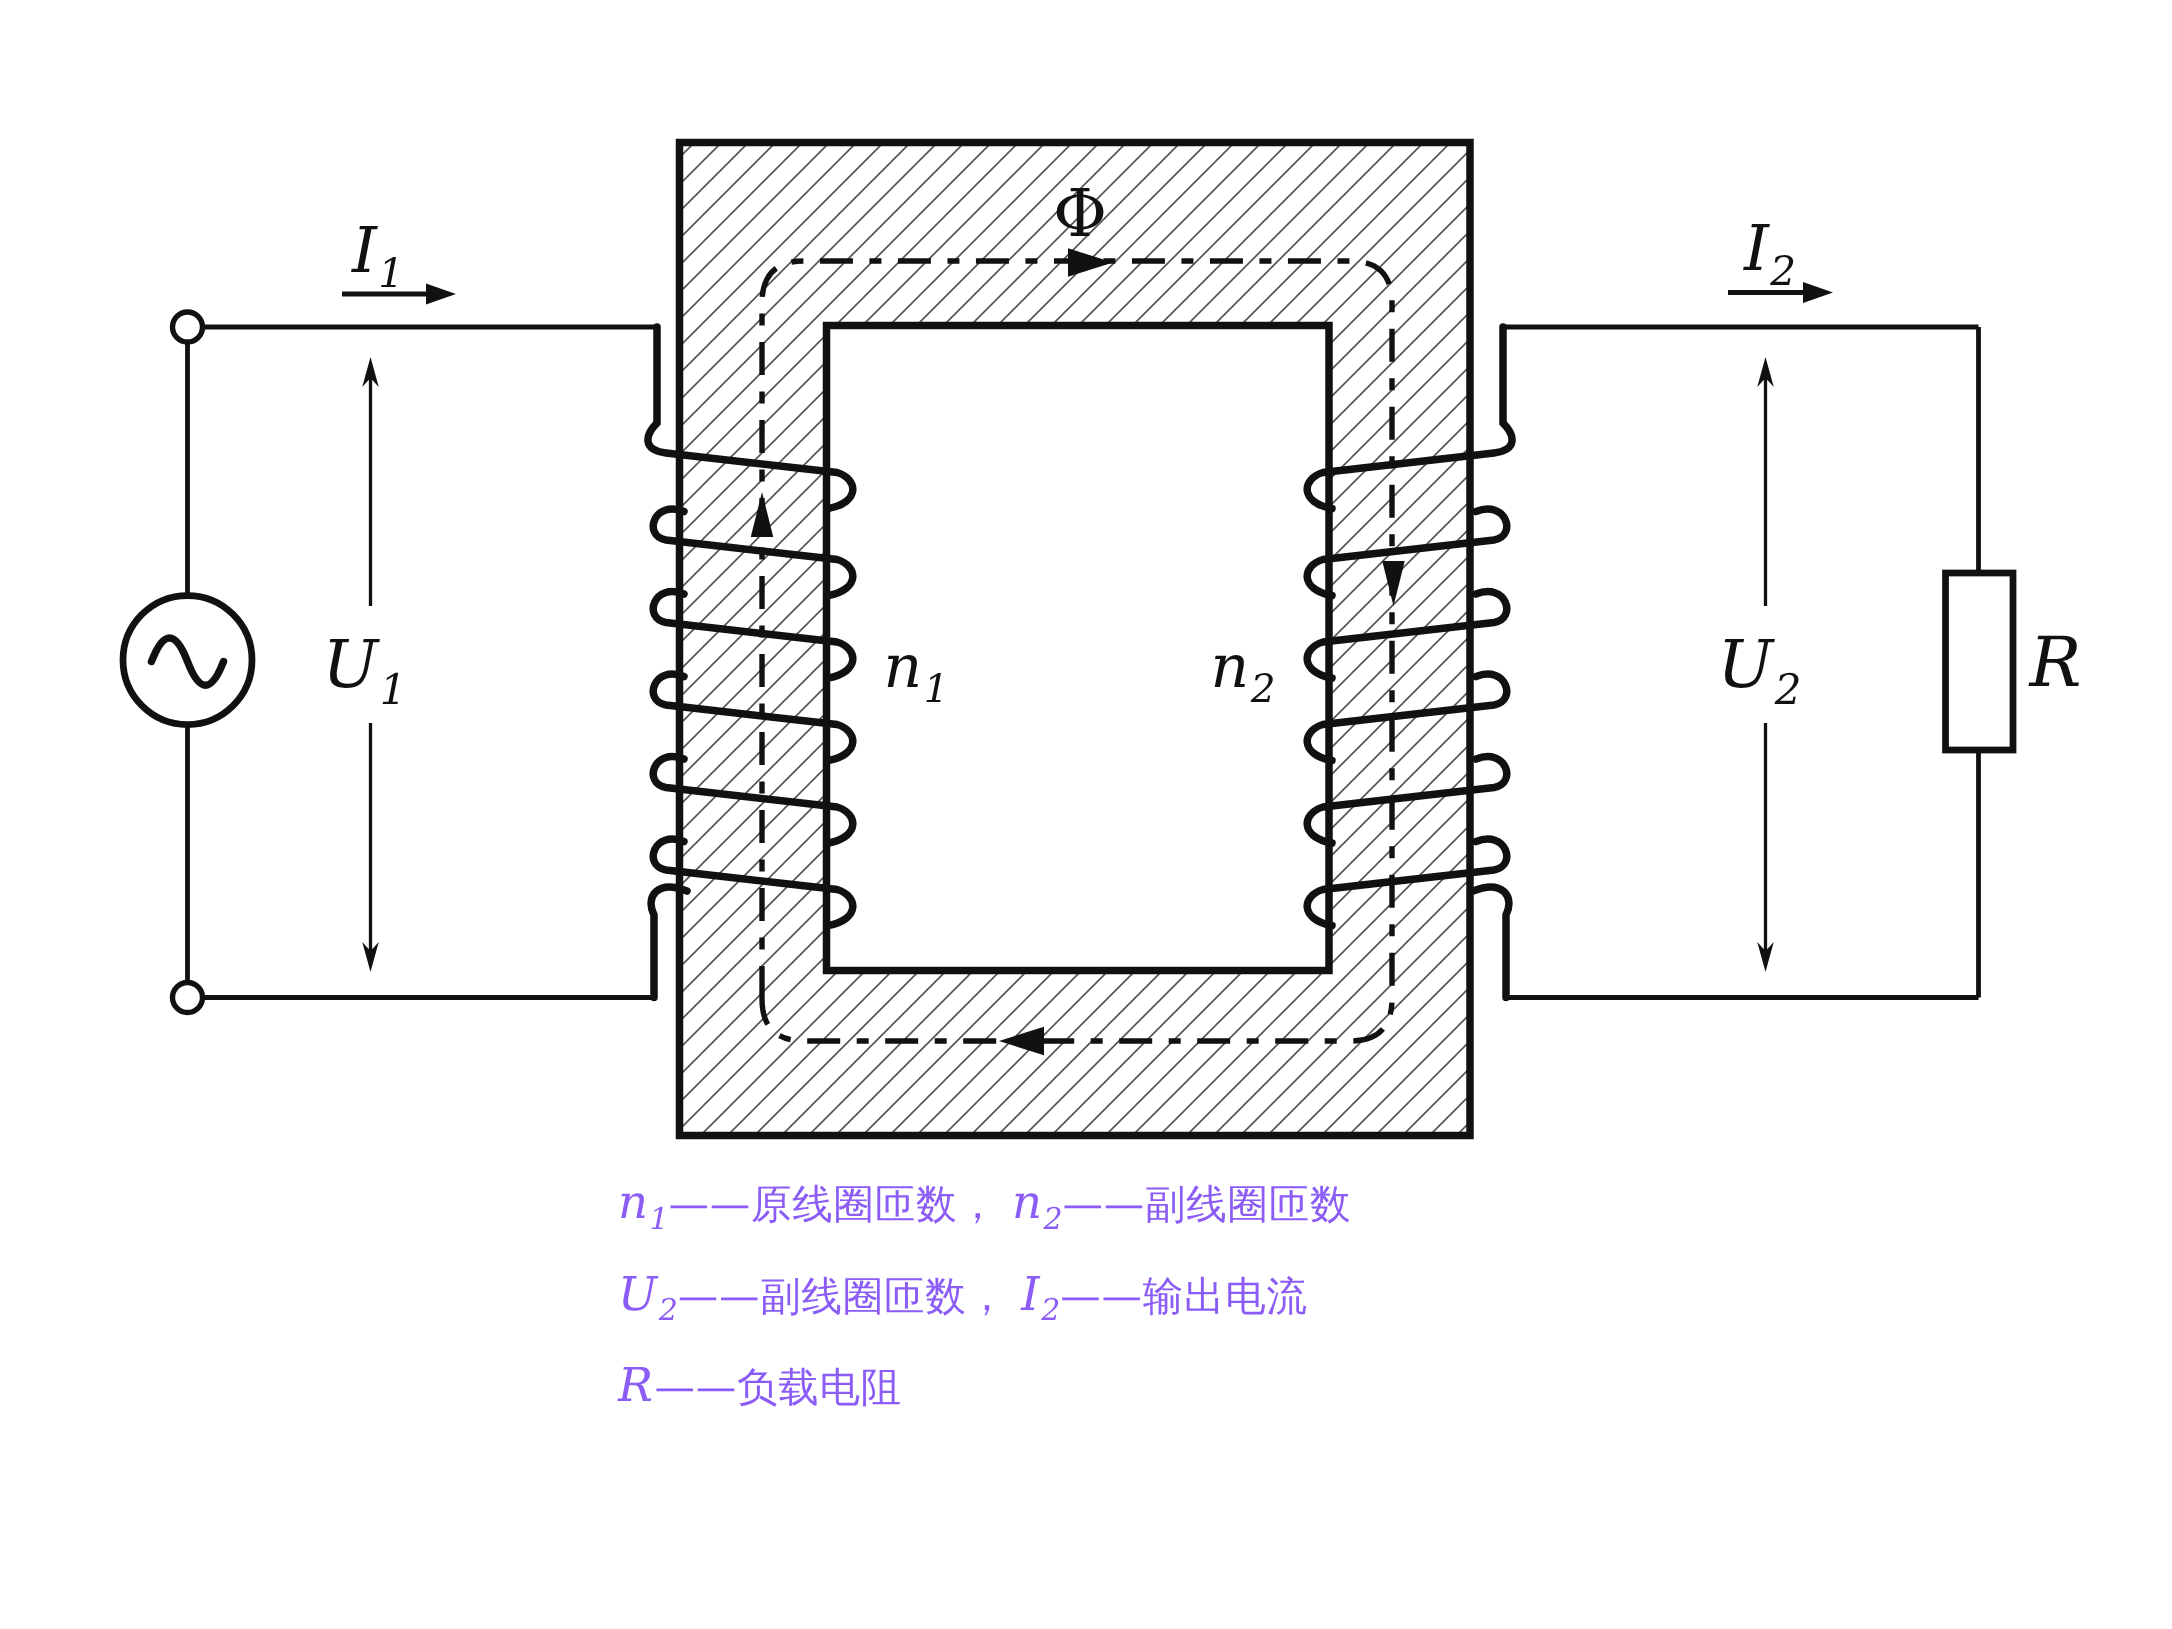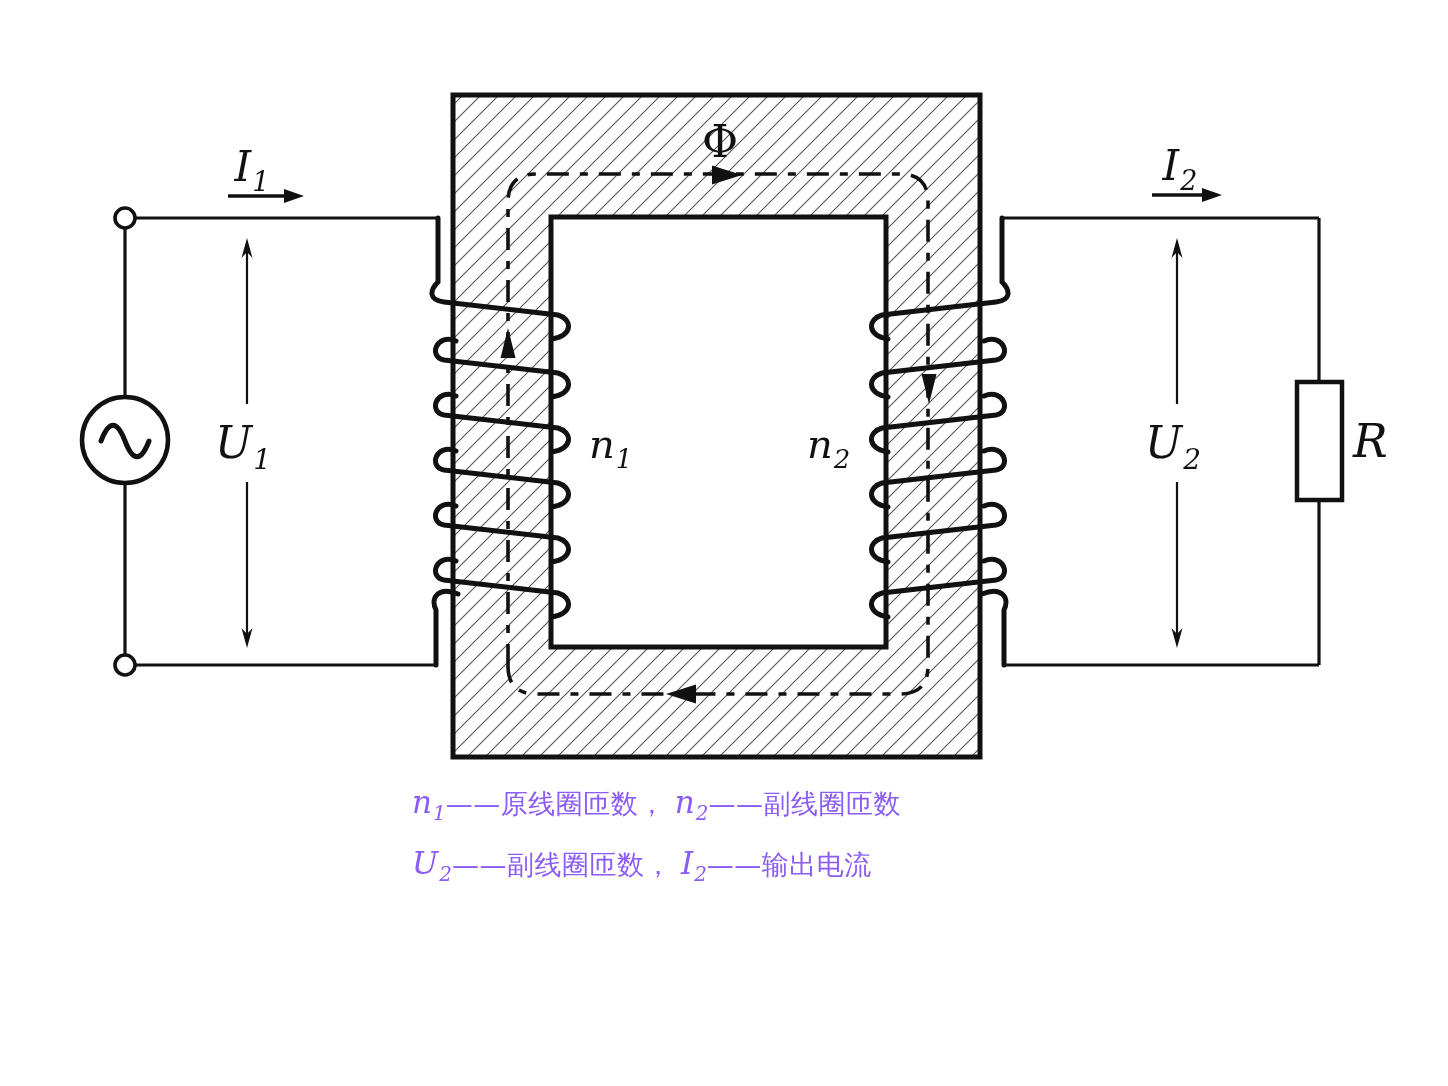--- a/index.html
+++ b/index.html
@@ -157,15 +157,16 @@
     <text class="var" x="589" y="458" font-size="40"><tspan>n</tspan><tspan class="sub" font-size="26" dx="1" dy="10">1</tspan></text>
 
     <text class="var" x="807" y="458" font-size="40"><tspan>n</tspan><tspan class="sub" font-size="26" dx="1" dy="10">2</tspan></text>
 
     <text class="var" x="1353" y="457" font-size="46">R</text>
   </svg>
 
   <div id="legend">
     <div class="legend-line"><span class="lvar"><i>n</i><sub>1</sub></span><span class="ltext">——原线圈匝数，</span><span class="lvar var2"><i>n</i><sub>2</sub></span><span class="ltext">——副线圈匝数</span></div>
     <div class="legend-line"><span class="lvar"><i>U</i><sub>2</sub></span><span class="ltext">——副线圈匝数，</span><span class="lvar var2"><i>I</i><sub>2</sub></span><span class="ltext">——输出电流</span></div>
+    <div class="legend-line"><span class="lvar"><i>R</i><sub></sub></span><span class="ltext">——负载电阻</span></div>
   </div>
 
 </div>
 
 </body></html>

